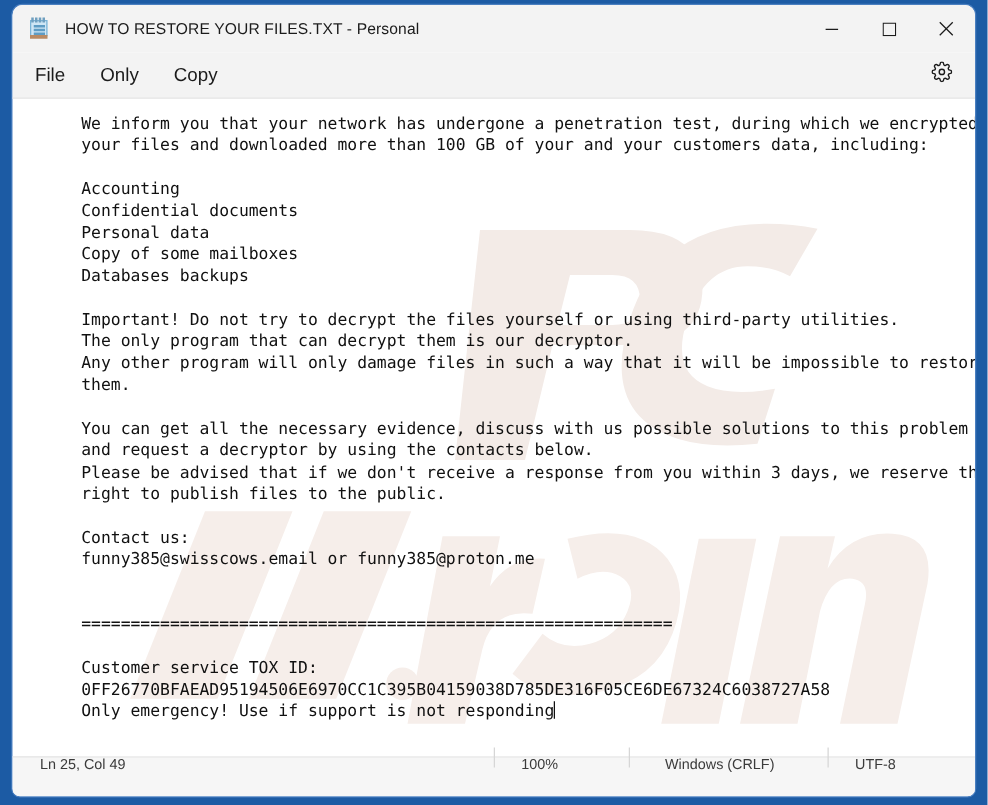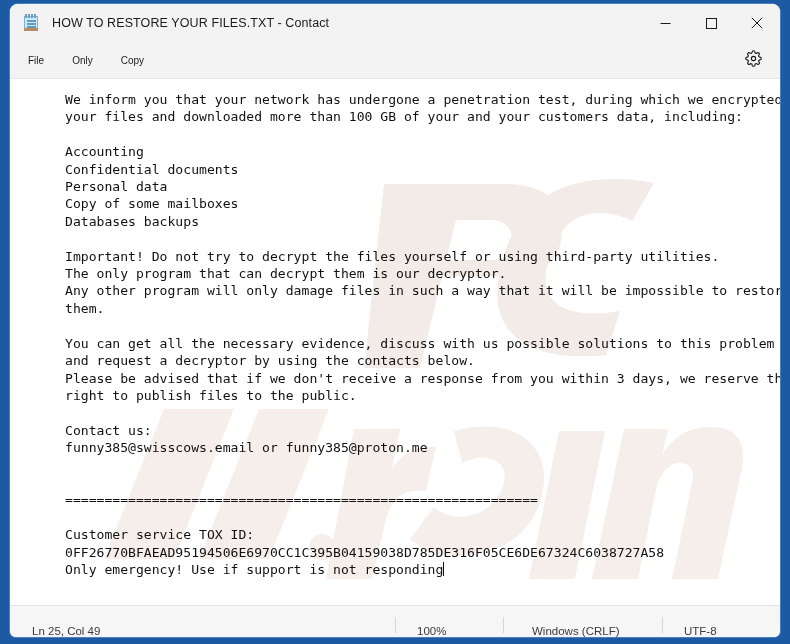--- a/index.html
+++ b/index.html
@@ -116,21 +116,21 @@
     height: 36px;
     background: #f3f3f3;
     display: flex;
     align-items: center;
     border-bottom: 1px solid #e6e6e6;
     flex: 0 0 auto;
     position: relative;
     z-index: 5;
   }
   .menu-item {
-    font-size: 10px;
+    font-size: 15px;
     color: #1b1b1b;
     padding: 5px 10px;
     margin-left: 8px;
     border-radius: 4px;
     cursor: default;
     white-space: nowrap;
   }
   #menu-spacer { flex: 1 1 auto; }
   #settings-btn {
     width: 34px; height: 30px;
@@ -180,21 +180,21 @@
     vertical-align: -2px;
     margin-left: 0px;
   }
 
   
   #statusbar {
     height: 31px;
     background: #f6f6f6;
     border-top: 1px solid #e3e3e3;
     display: flex;
-    align-items: flex-end;
+    align-items: flex-start;
     font-size: 11.5px;
     color: #3b3b3b;
     flex: 0 0 auto;
   }
   #status-pos { margin-left: 22px; white-space: nowrap; }
   #status-spacer { flex: 1 1 auto; }
   .status-cell {
     position: relative;
     padding: 0 0 0 22px;
     white-space: nowrap;
@@ -219,21 +219,21 @@
     <div class="app-icon">
       <div class="pad"></div>
       <div class="rings">
           <i></i>
           <i></i>
           <i></i>
           <i></i>
         </div>
       <div class="base"></div>
     </div>
-    <div id="title-text">HOW TO RESTORE YOUR FILES.TXT - Contact</div>
+    <div id="title-text">HOW TO RESTORE YOUR FILES.TXT - Personal</div>
     <div class="win-controls">
       <div class="win-btn">
         <span>
           <svg width="11" height="11" viewBox="0 0 11 11">
               <line x1="0.5" y1="5.5" x2="10.5" y2="5.5" stroke="#1b1b1b" stroke-width="1"></line>
             </svg>
         </span>
       </div>
       <div class="win-btn">
         <span>

